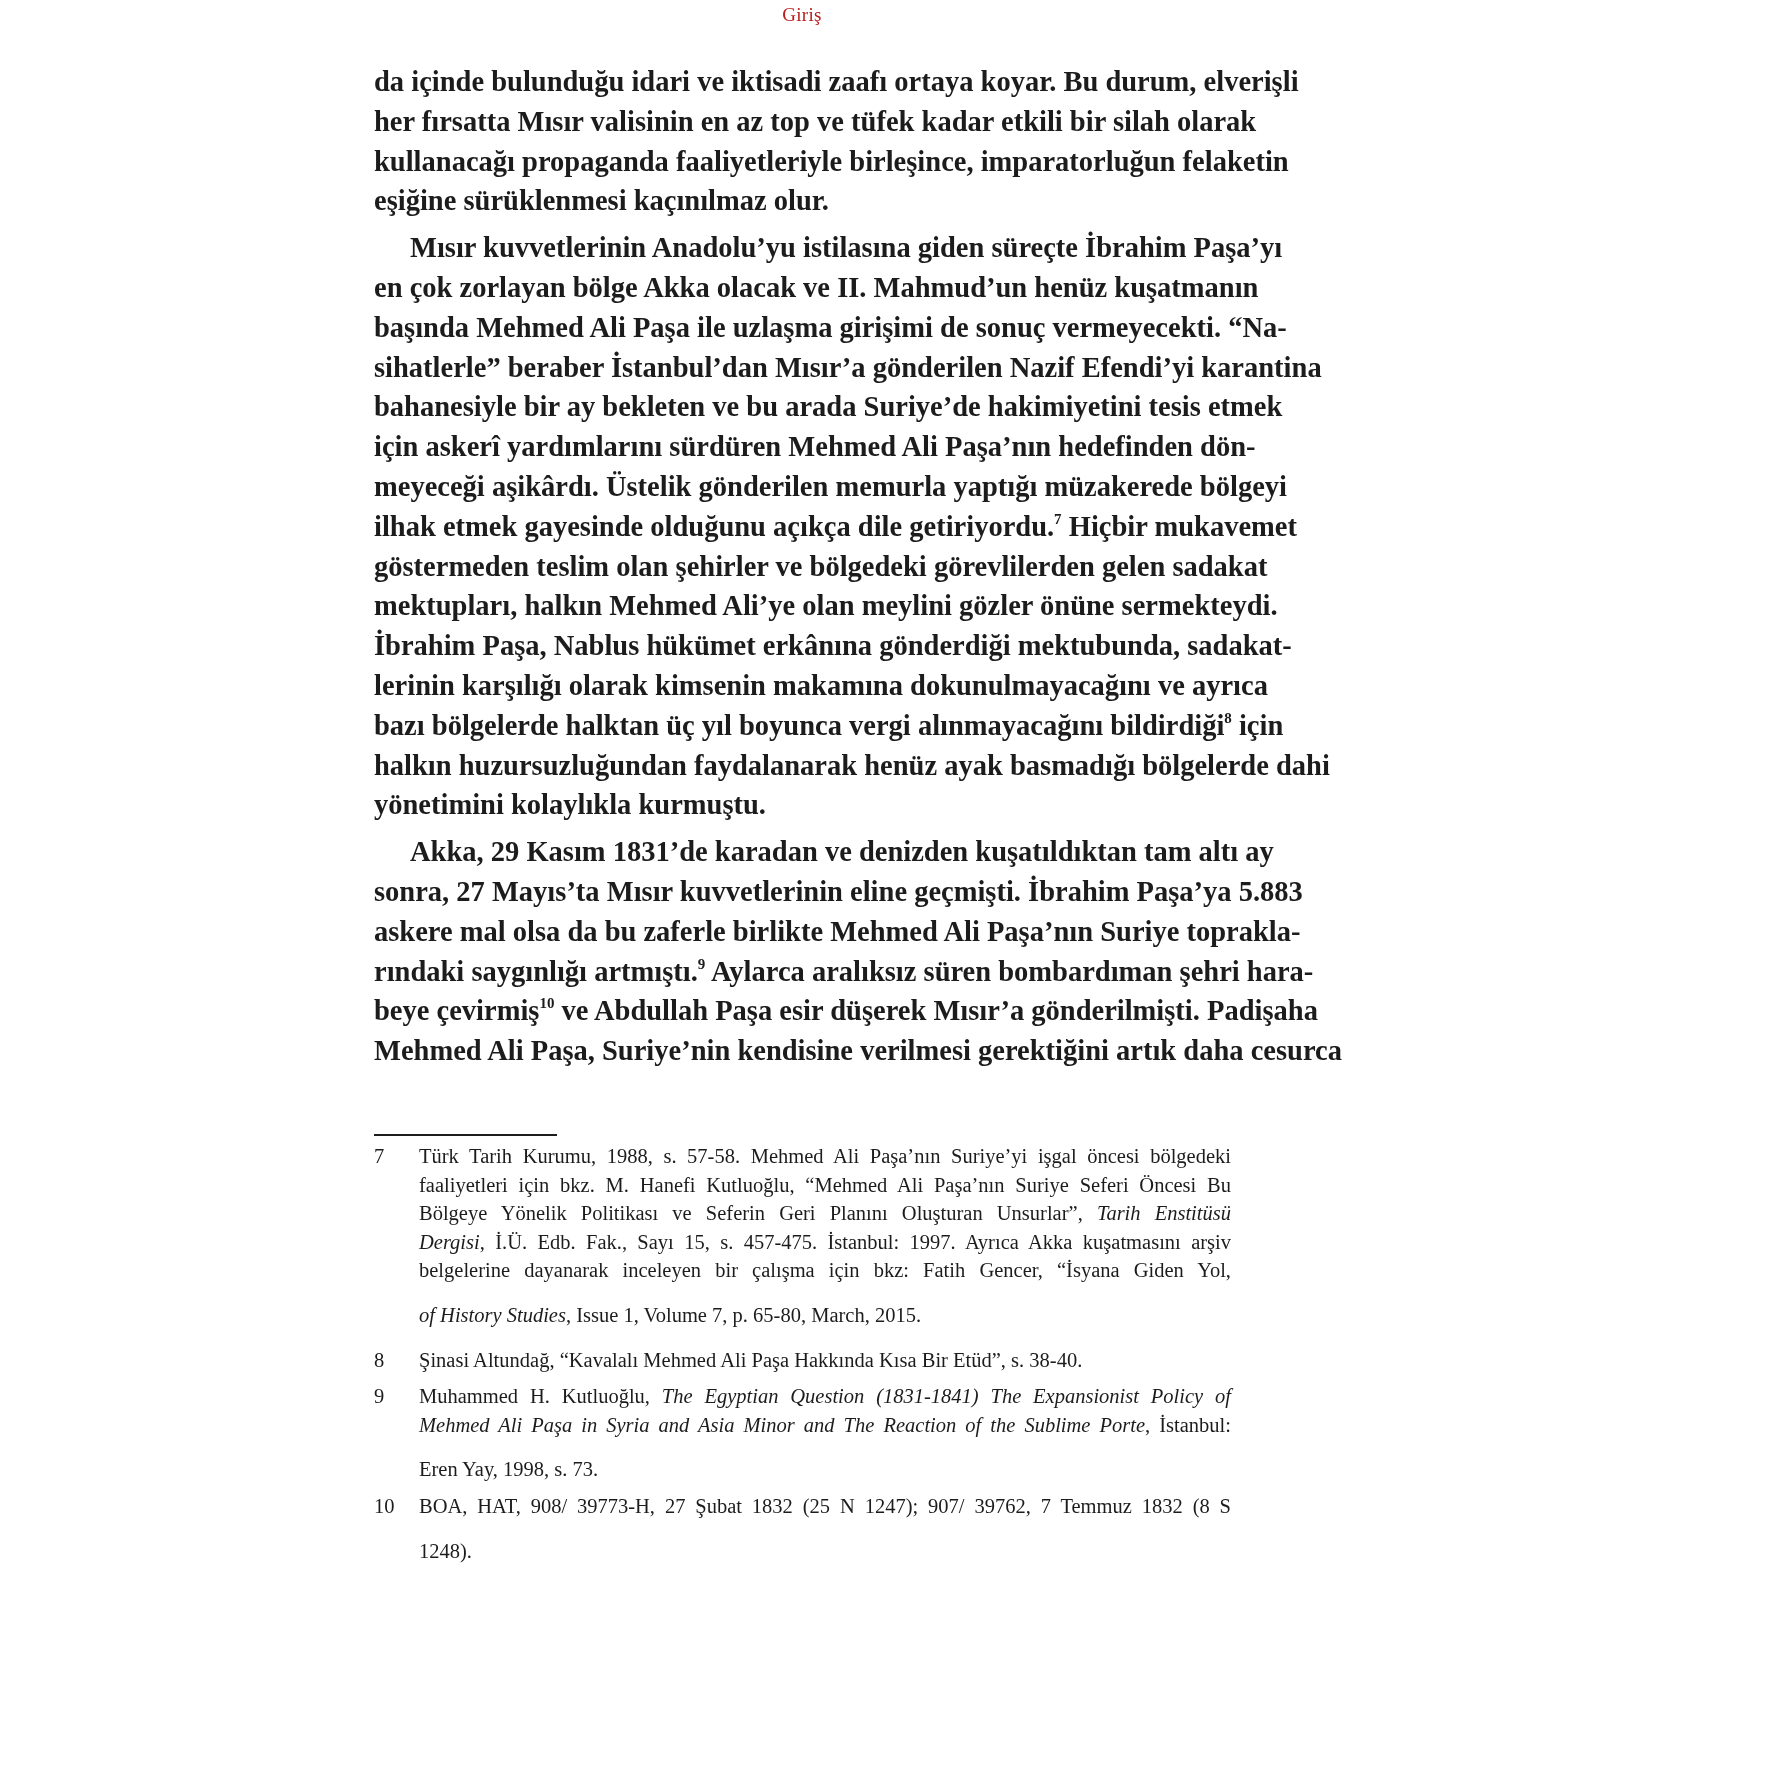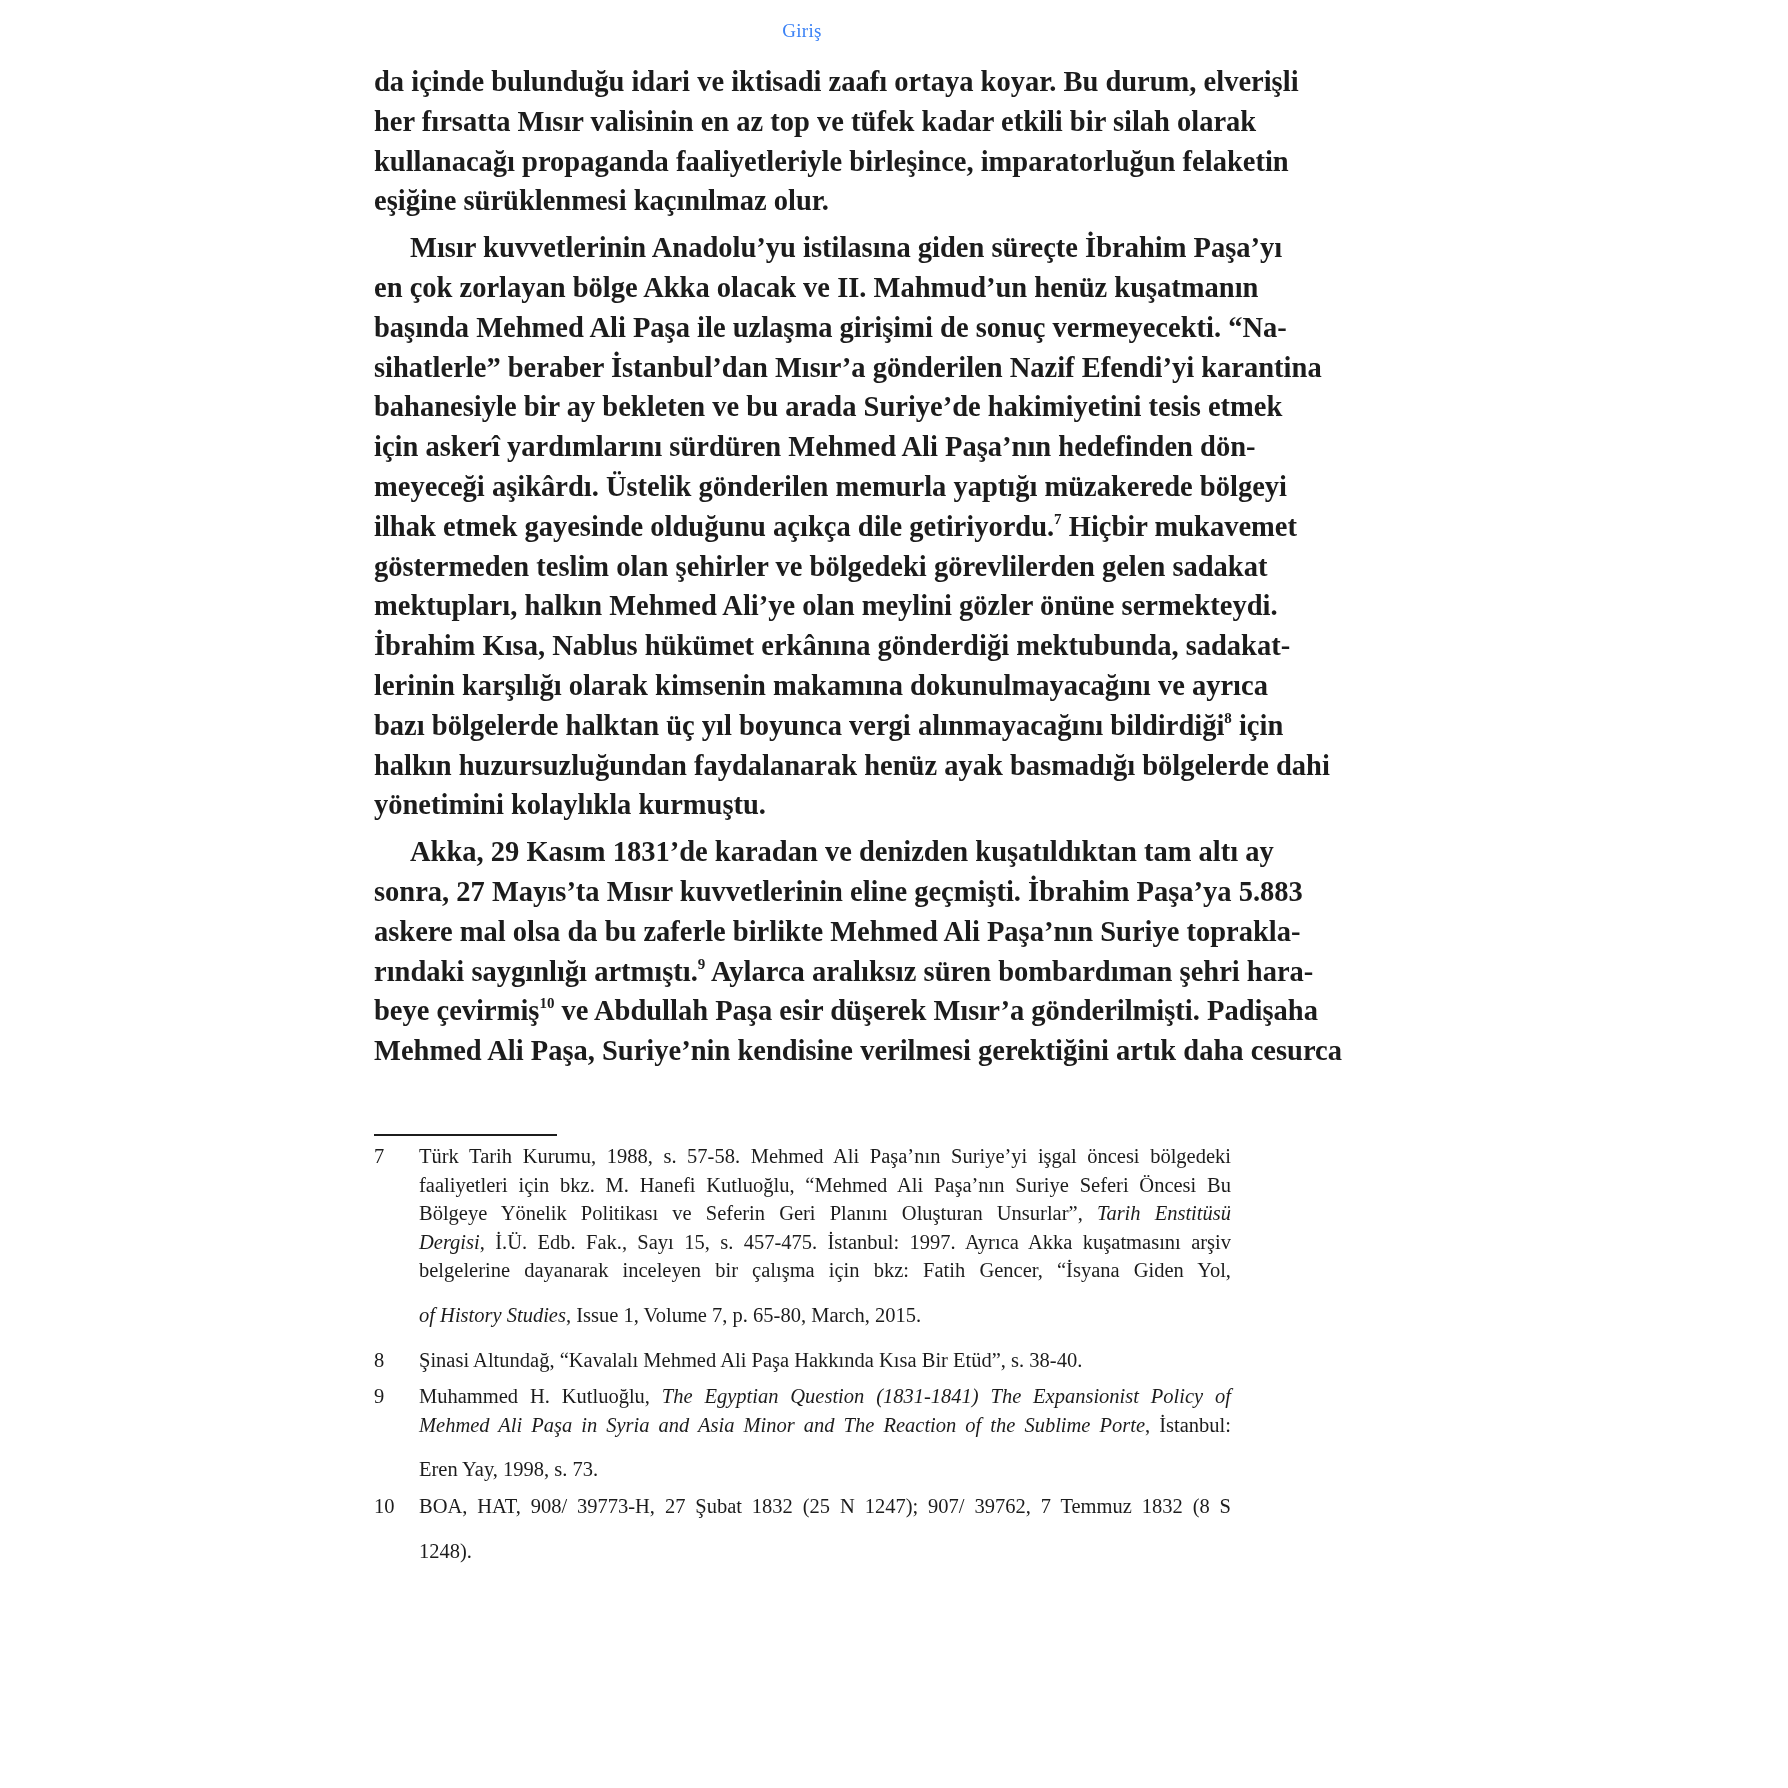--- a/index.html
+++ b/index.html
@@ -10,26 +10,26 @@
     body {
       width: 1788px;
       height: 1788px;
       position: relative;
       overflow: hidden;
       color: #1c1c1c;
       font-family: "Liberation Serif", "DejaVu Serif", serif;
     }
     .running-head {
       position: absolute;
-      top: 20px;
+      top: 4px;
       left: 0;
       width: 1604px;
       text-align: center;
       font-size: 19px;
-      color: #3b82f6;
+      color: #b91c1c;
       letter-spacing: 0.3px;
     }
     .body-text {
       position: absolute;
       left: 374px;
       top: 62px;
       width: 857px;
       font-weight: bold;
     }
     .line {
@@ -117,21 +117,21 @@
       <span class="line indent">Mısır kuvvetlerinin Anadolu’yu istilasına giden süreçte İbrahim Paşa’yı</span>
       <span class="line">en çok zorlayan bölge Akka olacak ve II. Mahmud’un henüz kuşatmanın</span>
       <span class="line">başında Mehmed Ali Paşa ile uzlaşma girişimi de sonuç vermeyecekti. “Na-</span>
       <span class="line">sihatlerle” beraber İstanbul’dan Mısır’a gönderilen Nazif Efendi’yi karantina</span>
       <span class="line">bahanesiyle bir ay bekleten ve bu arada Suriye’de hakimiyetini tesis etmek</span>
       <span class="line">için askerî yardımlarını sürdüren Mehmed Ali Paşa’nın hedefinden dön-</span>
       <span class="line">meyeceği aşikârdı. Üstelik gönderilen memurla yaptığı müzakerede bölgeyi</span>
       <span class="line">ilhak etmek gayesinde olduğunu açıkça dile getiriyordu.<sup>7</sup> Hiçbir mukavemet</span>
       <span class="line">göstermeden teslim olan şehirler ve bölgedeki görevlilerden gelen sadakat</span>
       <span class="line">mektupları, halkın Mehmed Ali’ye olan meylini gözler önüne sermekteydi.</span>
-      <span class="line">İbrahim Kısa, Nablus hükümet erkânına gönderdiği mektubunda, sadakat-</span>
+      <span class="line">İbrahim Paşa, Nablus hükümet erkânına gönderdiği mektubunda, sadakat-</span>
       <span class="line">lerinin karşılığı olarak kimsenin makamına dokunulmayacağını ve ayrıca</span>
       <span class="line">bazı bölgelerde halktan üç yıl boyunca vergi alınmayacağını bildirdiği<sup>8</sup> için</span>
       <span class="line">halkın huzursuzluğundan faydalanarak henüz ayak basmadığı bölgelerde dahi</span>
       <span class="line last">yönetimini kolaylıkla kurmuştu.</span>
     </div>
     <div class="para-gap"></div>
     <div class="paragraph">
       <span class="line indent">Akka, 29 Kasım 1831’de karadan ve denizden kuşatıldıktan tam altı ay</span>
       <span class="line">sonra, 27 Mayıs’ta Mısır kuvvetlerinin eline geçmişti. İbrahim Paşa’ya 5.883</span>
       <span class="line">askere mal olsa da bu zaferle birlikte Mehmed Ali Paşa’nın Suriye toprakla-</span>

